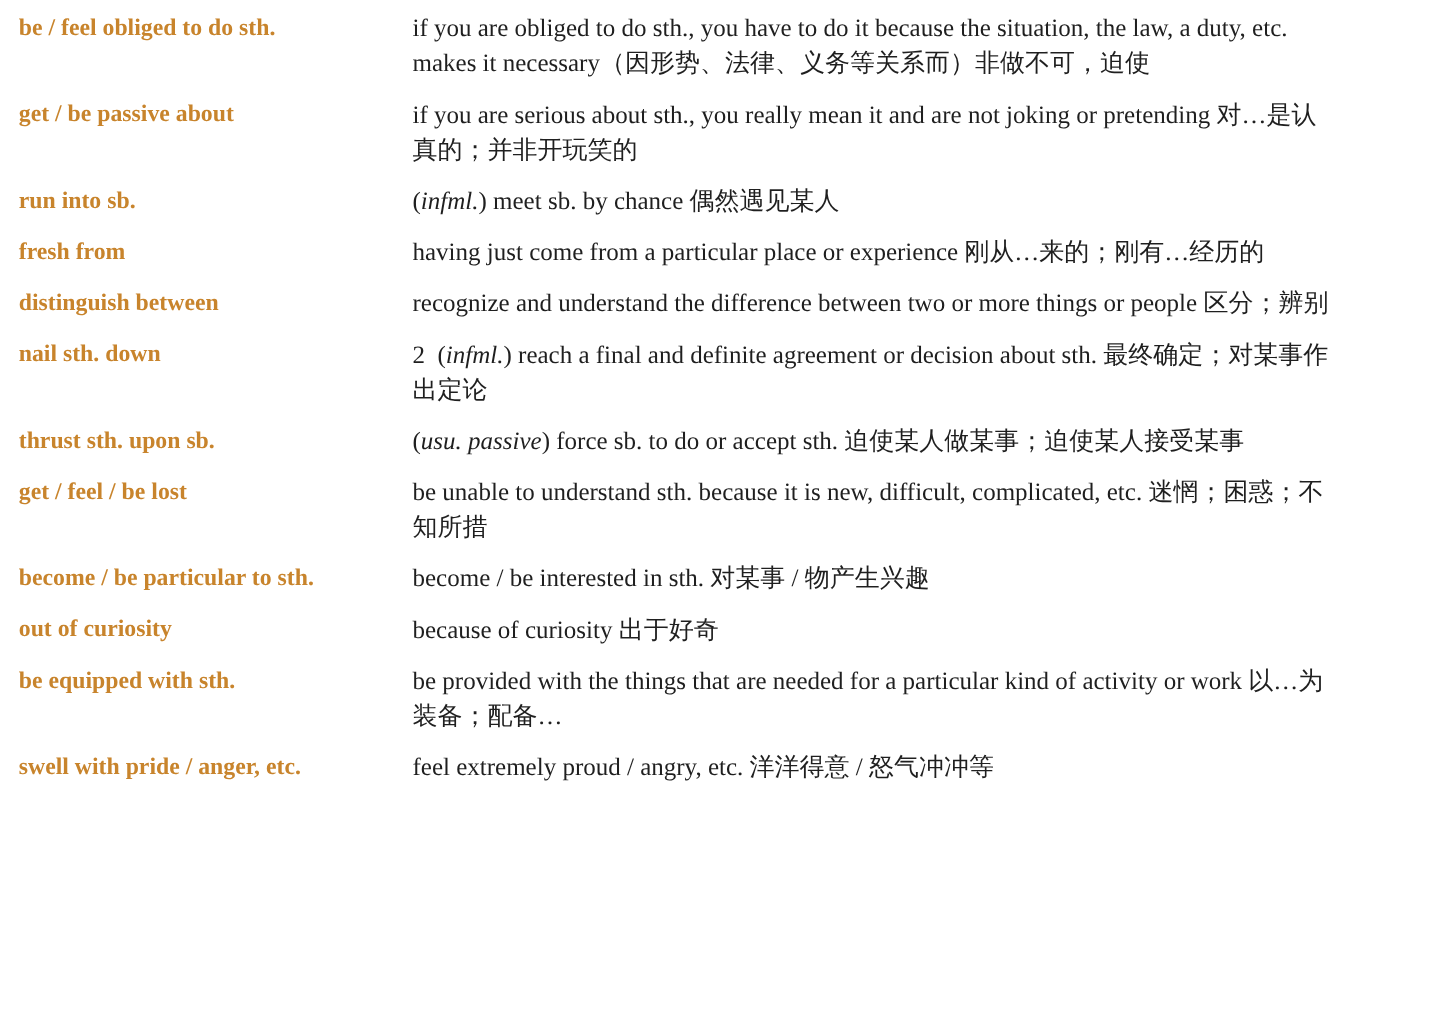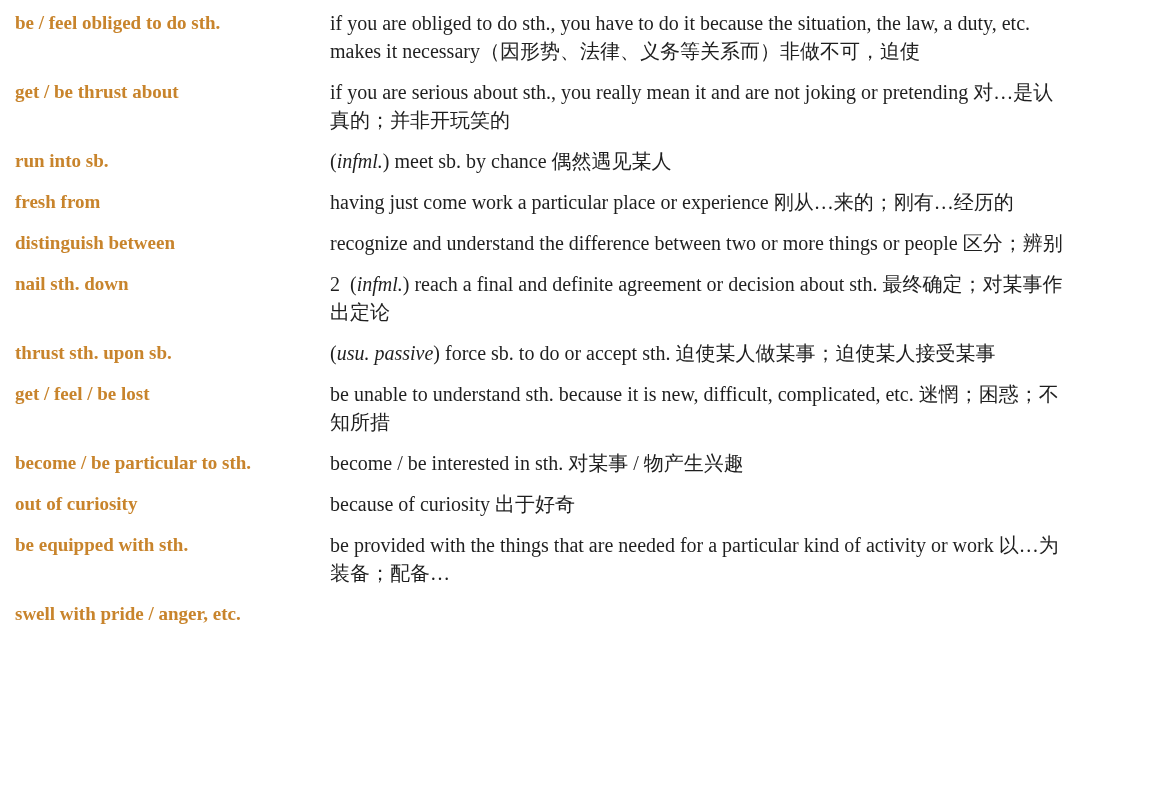--- a/index.html
+++ b/index.html
@@ -49,37 +49,37 @@
 <main class="page">
   <section id="glossary-table">
   <div class="glossary-row">
     <div class="term-cell">be / feel obliged to do sth.</div>
     <div class="def-cell">
           <p class="def-line"><span>if you are obliged to do sth., you have to do it because the situation, the law, a duty, etc. makes it necessary（因形势、法律、义务等关系而）非做不可，迫使</span></p>
         </div>
   </div>
 
   <div class="glossary-row">
-    <div class="term-cell">get / be thrust about</div>
+    <div class="term-cell">get / be passive about</div>
     <div class="def-cell">
           <p class="def-line"><span>if you are serious about sth., you really mean it and are not joking or pretending 对…是认真的；并非开玩笑的</span></p>
         </div>
   </div>
 
   <div class="glossary-row">
     <div class="term-cell">run into sb.</div>
     <div class="def-cell">
           <p class="def-line"><span>(</span><span class="it">infml.</span><span>) meet sb. by chance 偶然遇见某人</span></p>
         </div>
   </div>
 
   <div class="glossary-row">
     <div class="term-cell">fresh from</div>
     <div class="def-cell">
-          <p class="def-line"><span>having just come work a particular place or experience 刚从…来的；刚有…经历的</span></p>
+          <p class="def-line"><span>having just come from a particular place or experience 刚从…来的；刚有…经历的</span></p>
         </div>
   </div>
 
   <div class="glossary-row">
     <div class="term-cell">distinguish between</div>
     <div class="def-cell">
           <p class="def-line"><span>recognize and understand the difference between two or more things or people 区分；辨别</span></p>
         </div>
   </div>
 
@@ -121,15 +121,18 @@
 
   <div class="glossary-row">
     <div class="term-cell">be equipped with sth.</div>
     <div class="def-cell">
           <p class="def-line"><span>be provided with the things that are needed for a particular kind of activity or work 以…为装备；配备…</span></p>
         </div>
   </div>
 
   <div class="glossary-row">
     <div class="term-cell">swell with pride / anger, etc.</div>
+    <div class="def-cell">
+          <p class="def-line"><span>feel extremely proud / angry, etc. 洋洋得意 / 怒气冲冲等</span></p>
+        </div>
   </div>
 </section>
 </main>
 
 </body></html>

